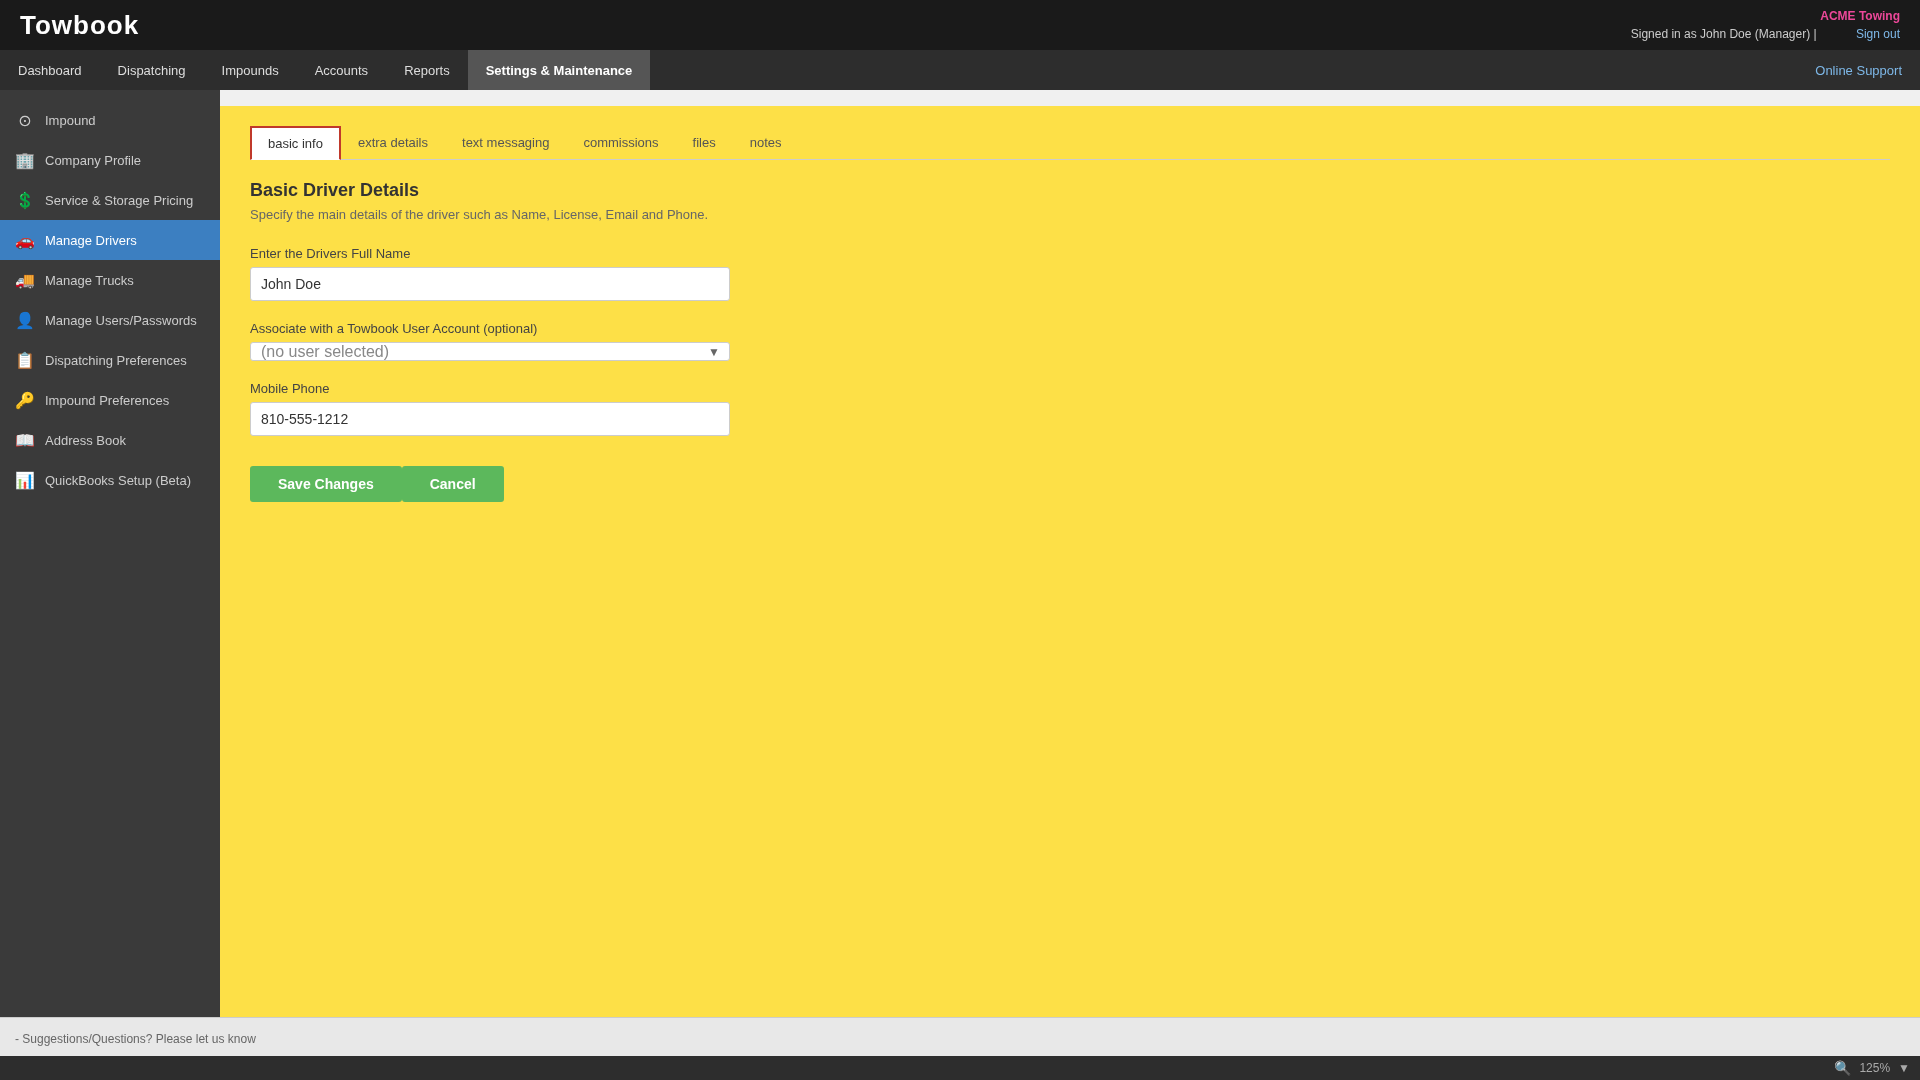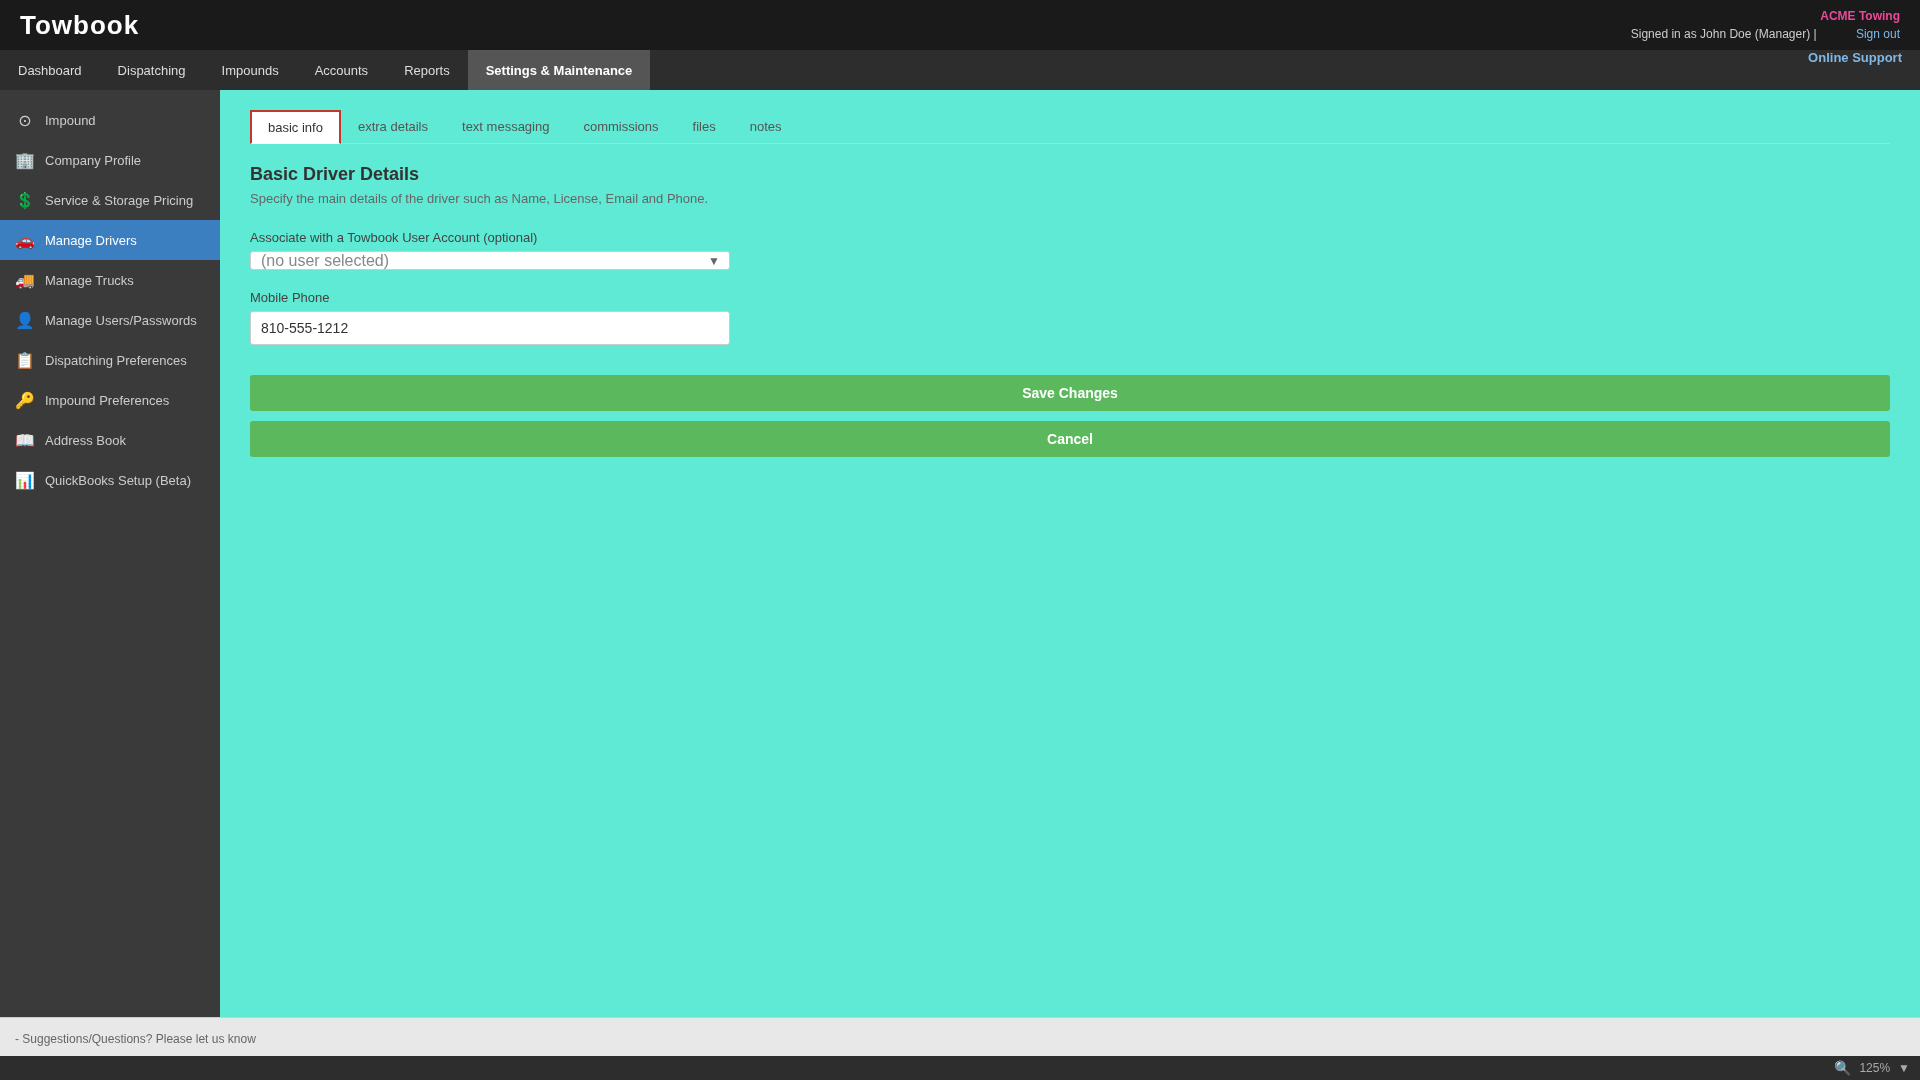--- a/index.html
+++ b/index.html
@@ -54,22 +54,21 @@
       text-decoration: none;
     }
     .main-nav .nav-item.active {
       background: #555;
       color: #fff;
       font-weight: bold;
     }
     .main-nav .nav-right {
       margin-left: auto;
       display: flex;
-      align-items: flex-start;
-      font-weight: bold;
+      align-items: center;
     }
     .main-nav .nav-right .nav-item {
       color: #7eb8e8;
     }
 
     
     .layout {
       display: flex;
       flex: 1;
     }
@@ -100,22 +99,23 @@
       display: flex;
       align-items: center;
       justify-content: center;
       font-size: 16px;
       flex-shrink: 0;
     }
 
     
     .content {
       flex: 1;
-      background: #5eead4;
+      background: #fde047;
       padding: 20px 30px;
+      margin-top: 16px;
     }
 
     
     .tabs {
       display: flex;
       border-bottom: 1px solid #ccc;
       margin-bottom: 20px;
     }
     .tab {
       padding: 8px 16px;
@@ -185,23 +185,21 @@
       top: 50%;
       transform: translateY(-50%);
       pointer-events: none;
       color: #666;
       font-size: 12px;
     }
 
     
     .btn-row {
       display: flex;
-      gap: 10px;
       margin-top: 30px;
-      flex-direction: column;
     }
     .btn {
       padding: 10px 28px;
       border: none;
       border-radius: 3px;
       font-size: 14px;
       cursor: pointer;
       font-weight: bold;
     }
     .btn-save {
@@ -321,20 +319,24 @@
       <div class="tab">extra details</div>
       <div class="tab">text messaging</div>
       <div class="tab">commissions</div>
       <div class="tab">files</div>
       <div class="tab">notes</div>
     </div>
 
     <h2 class="section-title">Basic Driver Details</h2>
     <p class="section-desc">Specify the main details of the driver such as Name, License, Email and Phone.</p>
 
+    <div class="form-group">
+      <label class="form-label">Enter the Drivers Full Name</label>
+      <input class="form-input" type="text" value="John Doe" style="">
+    </div>
 
     <div class="form-group">
       <label class="form-label">Associate with a Towbook User Account (optional)</label>
       <div class="form-select-wrapper">
         <select class="form-select">
           <option value="">(no user selected)</option>
         </select>
         <span class="select-arrow">▼</span>
       </div>
     </div>

